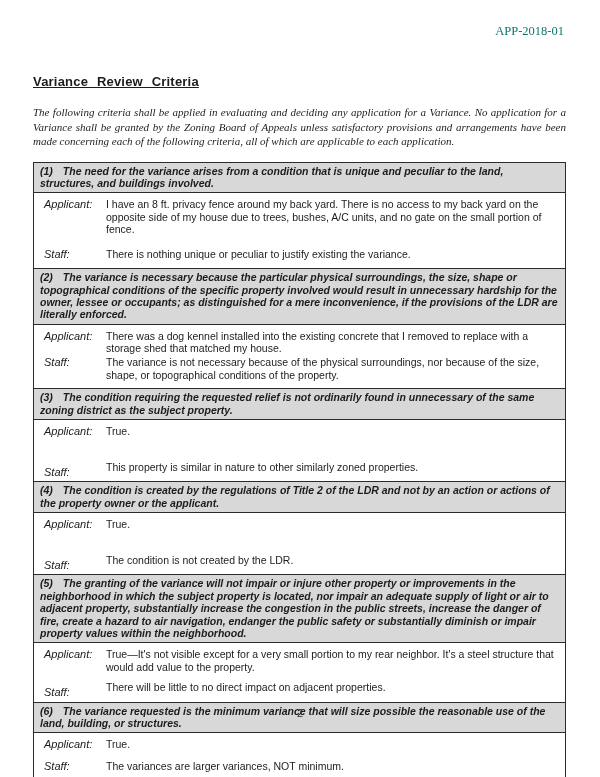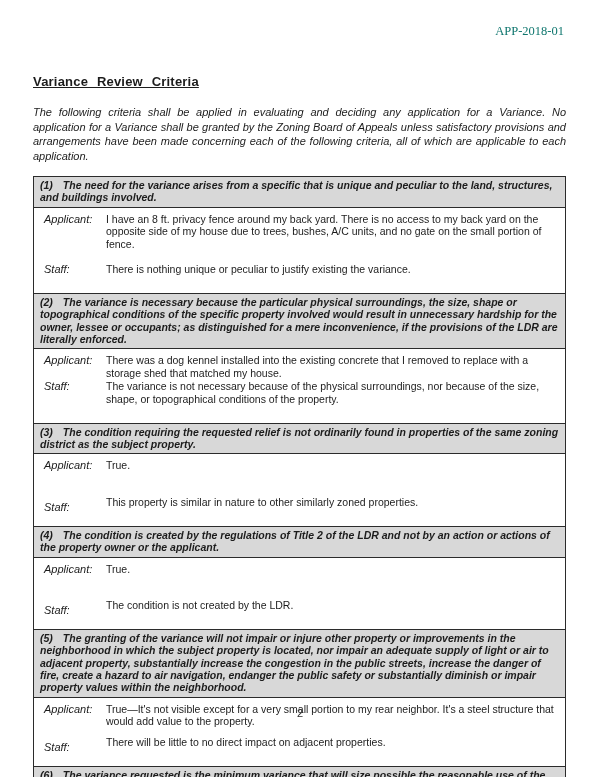--- a/index.html
+++ b/index.html
@@ -36,40 +36,41 @@
     word-spacing: 5px;
     letter-spacing: 0.2px;
     margin: 10px 0 16px 0;
   }
   .intro {
     font-size: 11px;
     font-style: italic;
     line-height: 1.32;
     text-align: justify;
     margin: 0 0 13px 0;
+    font-family: Liberation Serif, serif;
   }
   .criteria-table {
     border: 1.5px solid #2b2b2b;
     border-top: 1px solid #2b2b2b;
   }
   .criterion { }
   .sec-header {
     background: #d8d8d8;
     border-top: 1px solid #2b2b2b;
     border-bottom: 1px solid #2b2b2b;
     font-size: 10.5px;
     font-weight: bold;
     font-style: italic;
     line-height: 1.18;
     padding: 2px 6px 3px 6px;
   }
   .criterion:first-child .sec-header { border-top: none; }
   .sec-num { margin-right: 10px; }
   .sec-body {
-    padding: 5px 6px 17px 10px;
+    padding: 5px 6px 7px 10px;
     font-size: 10.5px;
     line-height: 1.2;
   }
   .row {
     display: flex;
     align-items: flex-start;
   }
   .label {
     flex: 0 0 62px;
     font-style: italic;
@@ -101,21 +102,21 @@
 
 <div class="content">
   <h1 class="page-title">Variance Review Criteria</h1>
 
   <p class="intro">The following criteria shall be applied in evaluating and deciding any application for a Variance.  No application for a Variance shall be granted by the Zoning Board of Appeals unless satisfactory provisions and arrangements have been made concerning each of the following criteria, all of which are applicable to each application.</p>
 
   <div class="criteria-table">
 
     <div class="criterion">
       <div class="sec-header">
-        <span class="sec-num">(1)</span><span>The need for the variance arises from a specific that is unique and peculiar to the land, structures, and buildings involved.</span>
+        <span class="sec-num">(1)</span><span>The need for the variance arises from a condition that is unique and peculiar to the land, structures, and buildings involved.</span>
       </div>
       <div class="sec-body">
         <div class="row row-applicant">
           <span class="label">Applicant:</span>
           <span class="text">I have an 8 ft. privacy fence around my back yard. There is no access to my back yard on the opposite side of my house due to trees, bushes, A/C units, and no gate on the small portion of fence.</span>
         </div>
         <div class="row">
           <span class="label">Staff:</span>
           <span class="text">There is nothing unique or peculiar to justify existing the variance.</span>
         </div>
@@ -133,21 +134,21 @@
         </div>
         <div class="row">
           <span class="label">Staff:</span>
           <span class="text">The variance is not necessary because of the physical surroundings, nor because of the size, shape, or topographical conditions of the property.</span>
         </div>
       </div>
     </div>
 
     <div class="criterion gap-lg">
       <div class="sec-header">
-        <span class="sec-num">(3)</span><span>The condition requiring the requested relief is not ordinarily found in properties of the same zoning district as the subject property.</span>
+        <span class="sec-num">(3)</span><span>The condition requiring the requested relief is not ordinarily found in unnecessary of the same zoning district as the subject property.</span>
       </div>
       <div class="sec-body">
         <div class="row row-applicant">
           <span class="label">Applicant:</span>
           <span class="text">True.</span>
         </div>
         <div class="row label-low">
           <span class="label">Staff:</span>
           <span class="text">This property is similar in nature to other similarly zoned properties.</span>
         </div>

